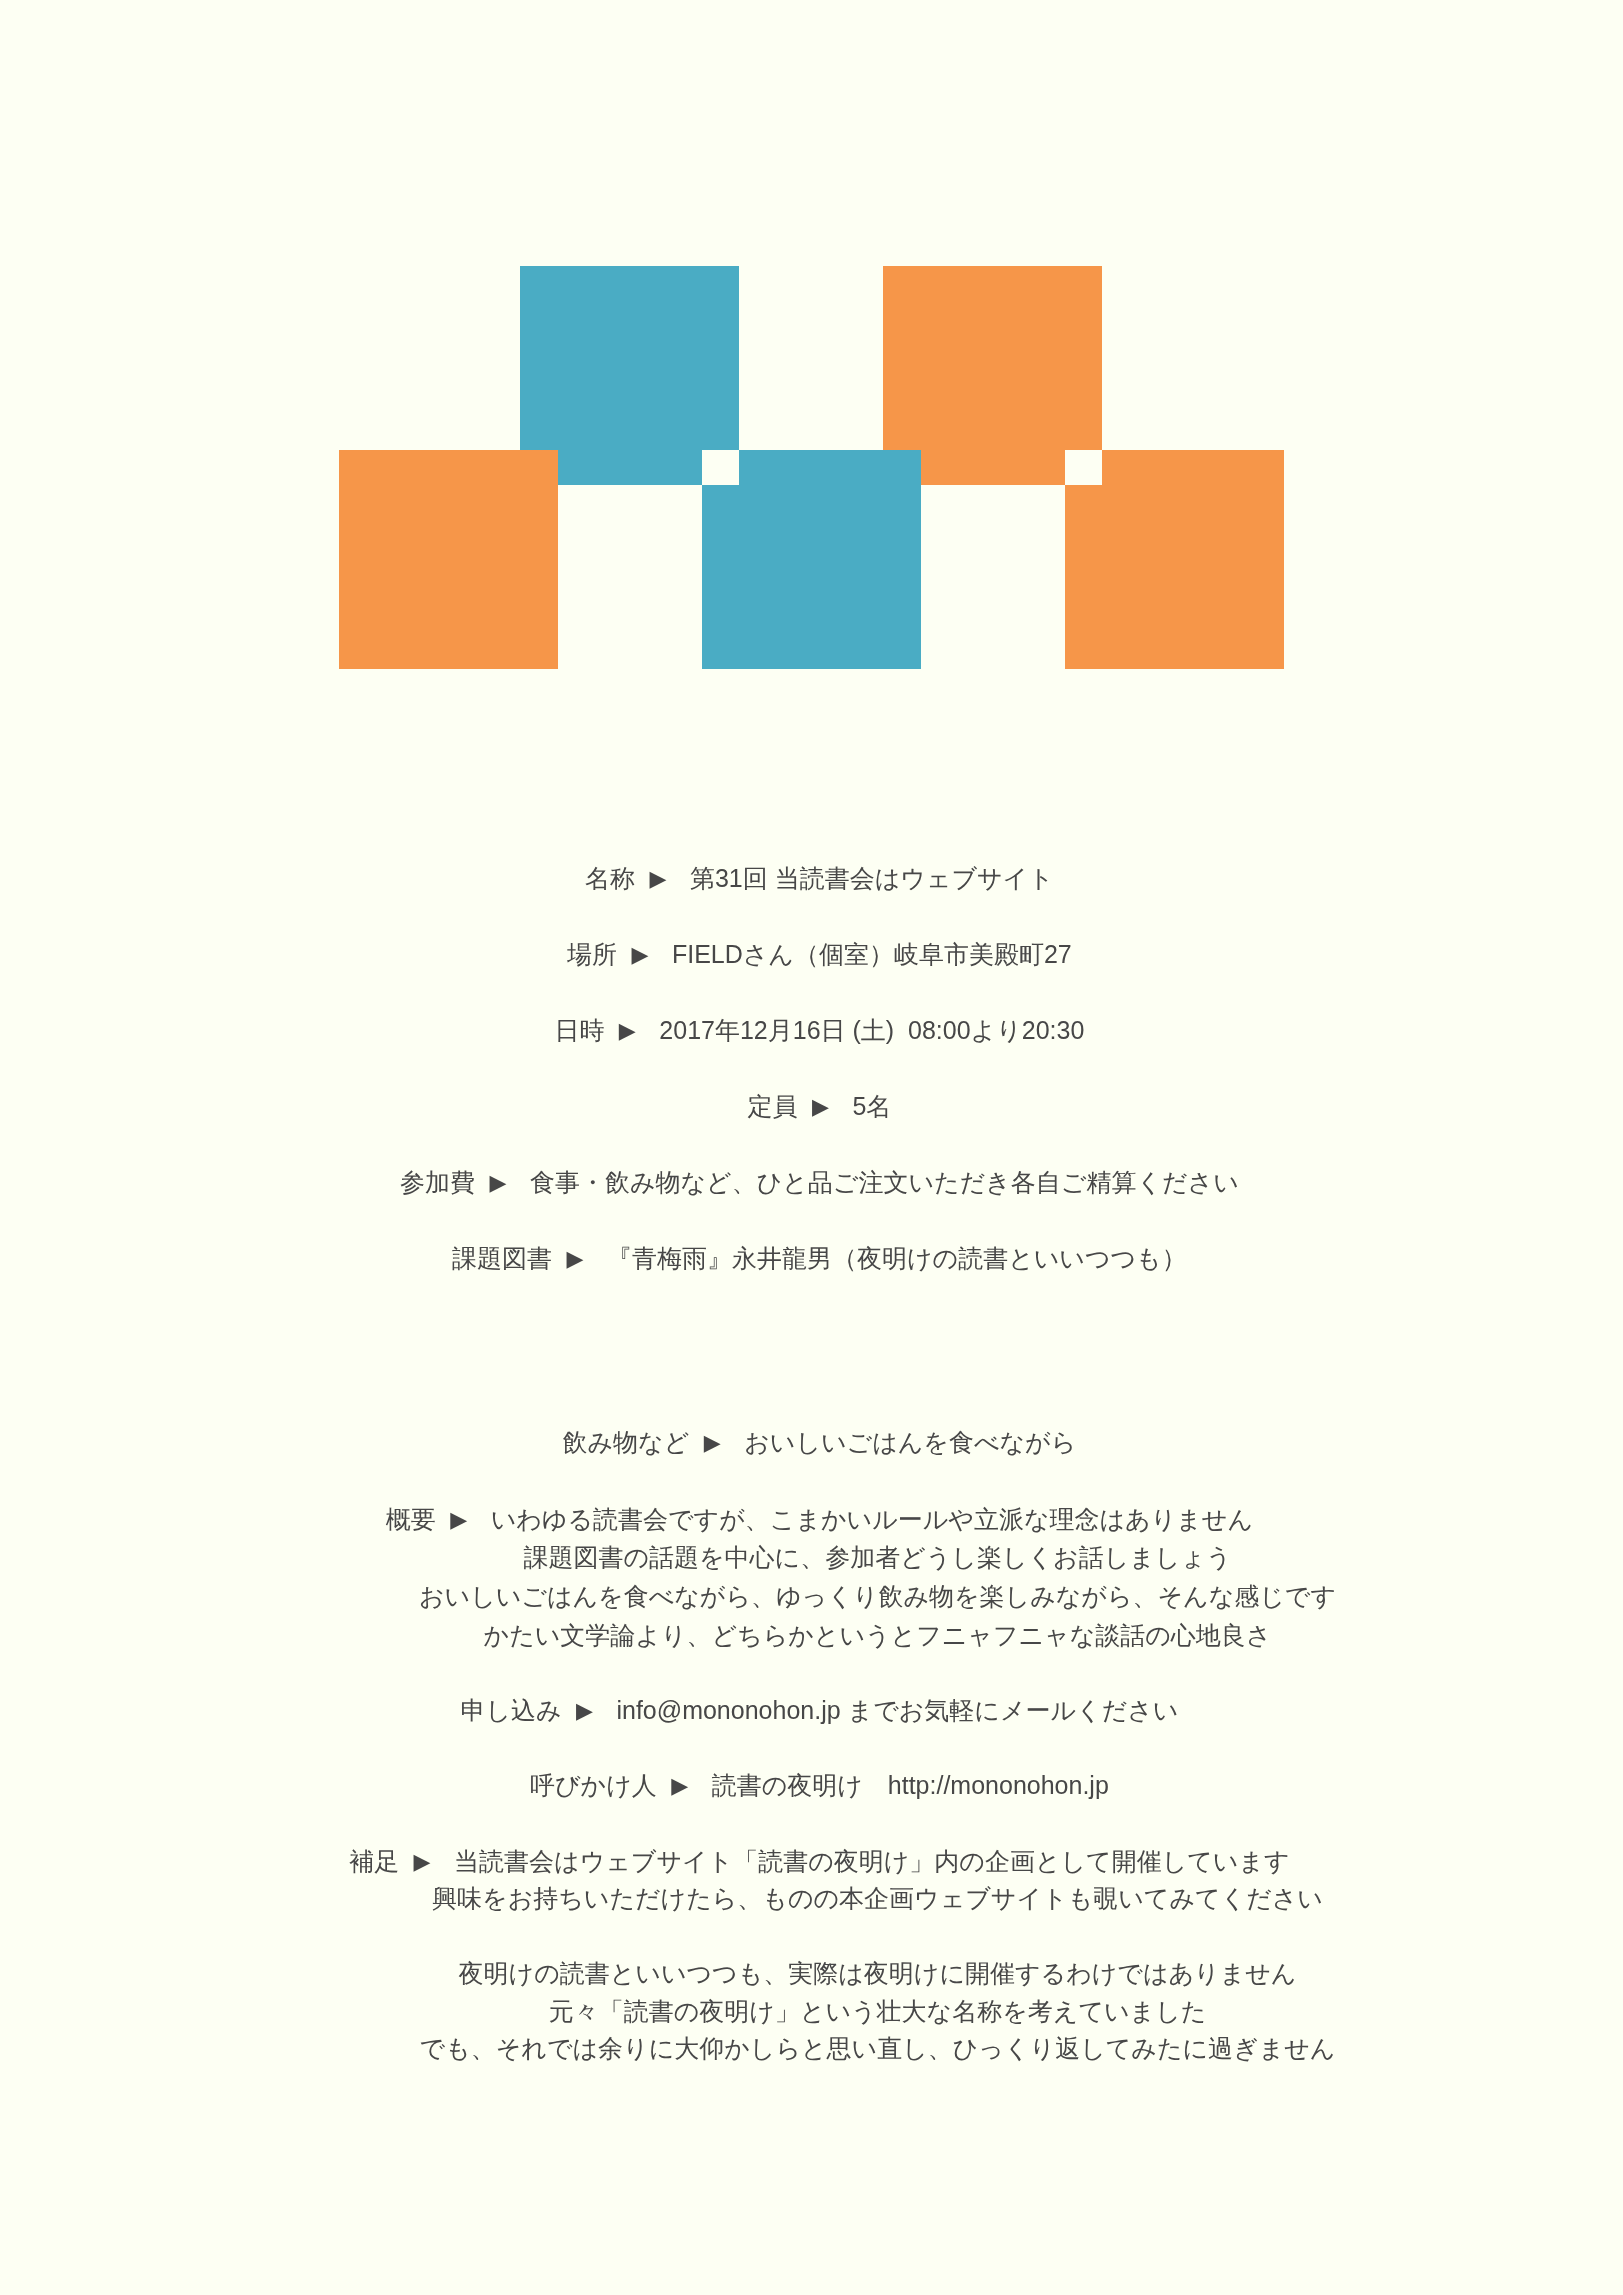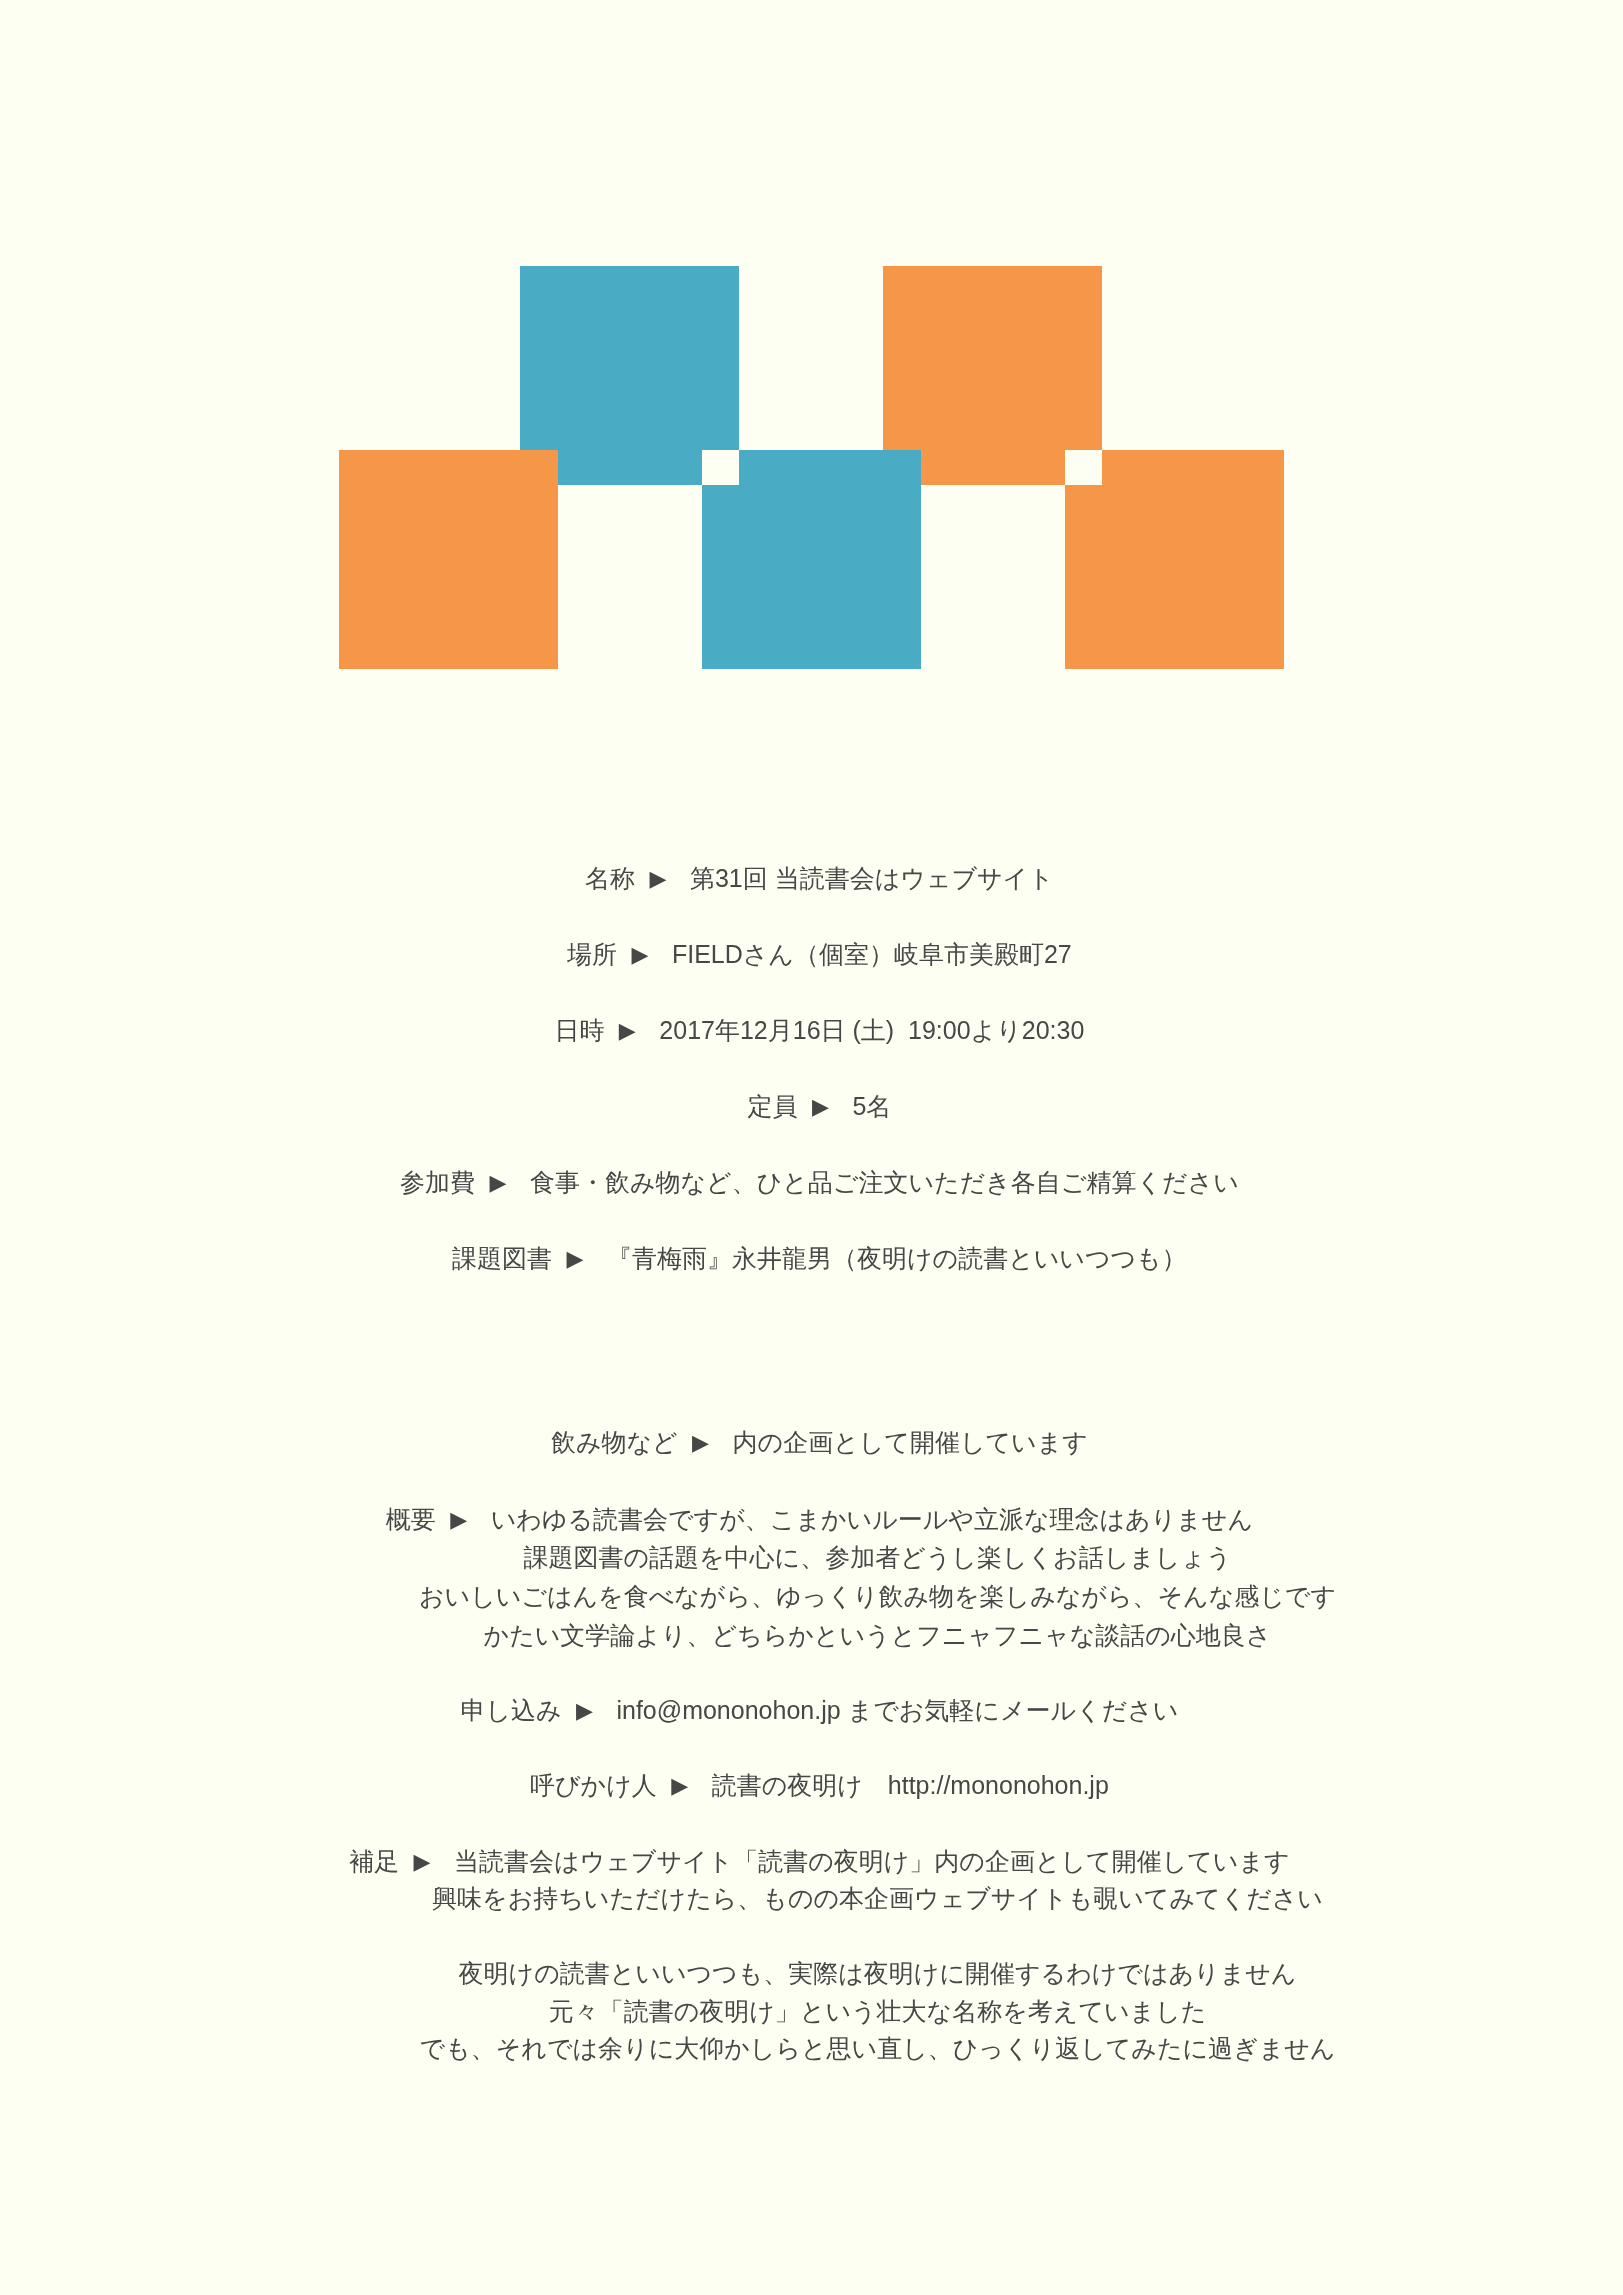--- a/index.html
+++ b/index.html
@@ -55,29 +55,29 @@
   <div class="sq row2 teal" id="sq-teal-bottom"></div>
   <div class="sq row2 orange" id="sq-orange-right"></div>
   <div class="notch" id="notch-teal"></div>
   <div class="notch" id="notch-orange"></div>
 </div>
 
 <div class="line" id="ln-0"><span class="lbl">名称</span><span class="arrow">▶</span><span class="val">第31回 当読書会はウェブサイト</span></div>
 
 <div class="line" id="ln-1"><span class="lbl">場所</span><span class="arrow">▶</span><span class="val">FIELDさん（個室）岐阜市美殿町27</span></div>
 
-<div class="line" id="ln-2"><span class="lbl">日時</span><span class="arrow">▶</span><span class="val">2017年12月16日 (土)  19:00より20:30</span></div>
+<div class="line" id="ln-2"><span class="lbl">日時</span><span class="arrow">▶</span><span class="val">2017年12月16日 (土)  08:00より20:30</span></div>
 
 <div class="line" id="ln-3"><span class="lbl">定員</span><span class="arrow">▶</span><span class="val">5名</span></div>
 
 <div class="line" id="ln-4"><span class="lbl">参加費</span><span class="arrow">▶</span><span class="val">食事・飲み物など、ひと品ご注文いただき各自ご精算ください</span></div>
 
 <div class="line" id="ln-5"><span class="lbl">課題図書</span><span class="arrow">▶</span><span class="val">『青梅雨』永井龍男（夜明けの読書といいつつも）</span></div>
 
-<div class="line" id="ln-6"><span class="lbl">飲み物など</span><span class="arrow">▶</span><span class="val">内の企画として開催しています</span></div>
+<div class="line" id="ln-6"><span class="lbl">飲み物など</span><span class="arrow">▶</span><span class="val">おいしいごはんを食べながら</span></div>
 
 <div class="line" id="ln-7"><span class="lbl">概要</span><span class="arrow">▶</span><span class="val">いわゆる読書会ですが、こまかいルールや立派な理念はありません</span></div>
 <div class="line cont" id="ln-7a">課題図書の話題を中心に、参加者どうし楽しくお話しましょう</div>
 <div class="line cont" id="ln-7b">おいしいごはんを食べながら、ゆっくり飲み物を楽しみながら、そんな感じです</div>
 <div class="line cont" id="ln-7c">かたい文学論より、どちらかというとフニャフニャな談話の心地良さ</div>
 
 <div class="line" id="ln-8"><span class="lbl">申し込み</span><span class="arrow">▶</span><span class="val">info@mononohon.jp までお気軽にメールください</span></div>
 
 <div class="line" id="ln-9"><span class="lbl">呼びかけ人</span><span class="arrow">▶</span><span class="val">読書の夜明け　http://mononohon.jp</span></div>
 

